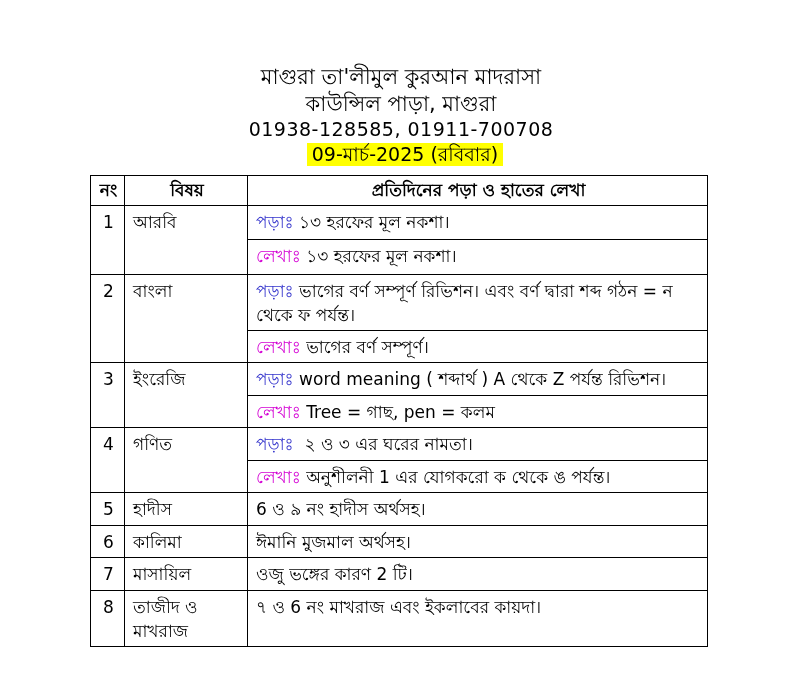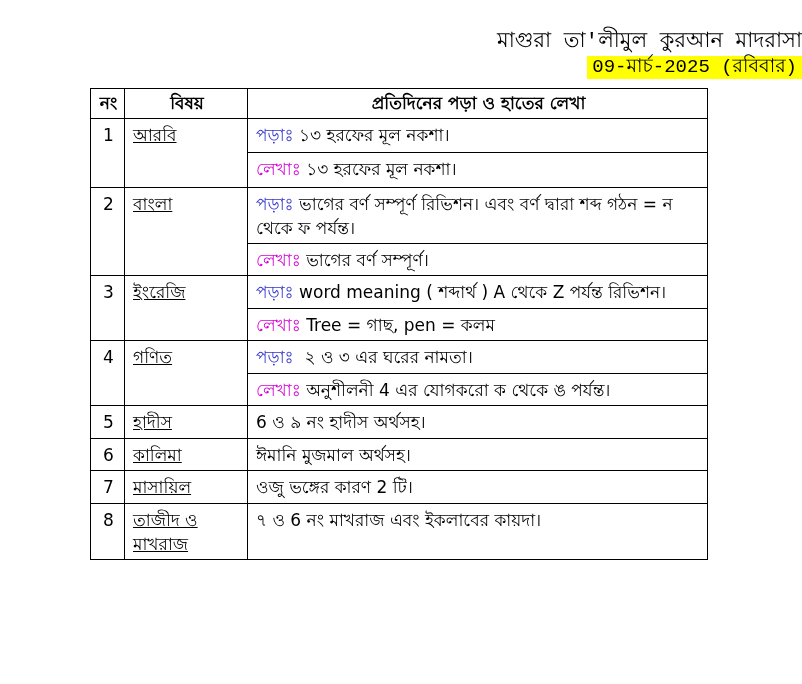--- a/index.html
+++ b/index.html
@@ -9,23 +9,22 @@
     background: #ffffff;
   }
   body {
     width: 802px;
     height: 684px;
     font-family: "DejaVu Sans", "Liberation Sans", sans-serif;
     color: var(--text, #000);
     overflow: hidden;
   }
   .header {
-    padding-top: 28px;
-    text-align: right;
-    font-family: Liberation Mono, monospace;
+    padding-top: 64px;
+    text-align: center;
   }
   .school-name {
     font-size: 21px;
     line-height: 27px;
     font-weight: normal;
     margin: 0;
   }
   .school-address {
     font-size: 21px;
     line-height: 26px;
@@ -76,36 +75,38 @@
     height: 29px;
     padding-top: 2px;
     line-height: 24px;
   }
   td.no-cell {
     text-align: center;
     padding-left: 2px;
     padding-right: 2px;
     font-size: 17px;
   }
-  td.subject-cell { padding-left: 10px; text-decoration: underline; }
+  td.subject-cell { padding-left: 10px; }
   td.work-cell { padding-left: 8px; }
   .h-1a { height: 34px; }
   .h-1b { height: 35px; }
   .h-2a { height: 53px; }
   .h-2b { height: 31px; }
   .h-sm { height: 33px; }
   .h-sm2 { height: 32px; }
   .lbl-pora  { color: var(--pora, #3333cc); }
   .lbl-lekha { color: var(--lekha, #d400d4); }
 </style>
 </head>
 <body>
 
 <div class="header">
   <p class="school-name">মাগুরা তা'লীমুল কুরআন মাদরাসা</p>
+  <p class="school-address">কাউন্সিল পাড়া, মাগুরা</p>
+  <p class="phone-line">01938-128585, 01911-700708</p>
   <p class="date-line"><span class="date-highlight">09-মার্চ-2025 (রবিবার)</span></p>
 </div>
 
 <table class="sheet">
   <colgroup>
       <col class="c-no">
       <col class="c-sub">
       <col class="c-work">
     </colgroup>
   <thead>
@@ -143,21 +144,21 @@
     <tr class="h-2b">
       <td class="work-cell"><span class="lbl-lekha">লেখাঃ</span> <span>Tree = গাছ,  pen = কলম</span></td>
     </tr>
 
     <tr class="h-sm">
       <td class="no-cell" rowspan="2">4</td>
       <td class="subject-cell" rowspan="2">গণিত</td>
       <td class="work-cell"><span class="lbl-pora">পড়াঃ</span>&nbsp; <span>২ ও ৩ এর ঘরের নামতা।</span></td>
     </tr>
     <tr class="h-sm2">
-      <td class="work-cell"><span class="lbl-lekha">লেখাঃ</span> <span>অনুশীলনী 4 এর যোগকরো ক থেকে ঙ পর্যন্ত।</span></td>
+      <td class="work-cell"><span class="lbl-lekha">লেখাঃ</span> <span>অনুশীলনী 1 এর যোগকরো ক থেকে ঙ পর্যন্ত।</span></td>
     </tr>
 
     <tr class="h-sm">
       <td class="no-cell">5</td>
       <td class="subject-cell">হাদীস</td>
       <td class="work-cell">6 ও ৯  নং হাদীস অর্থসহ।</td>
     </tr>
 
     <tr class="h-sm2">
       <td class="no-cell">6</td>

